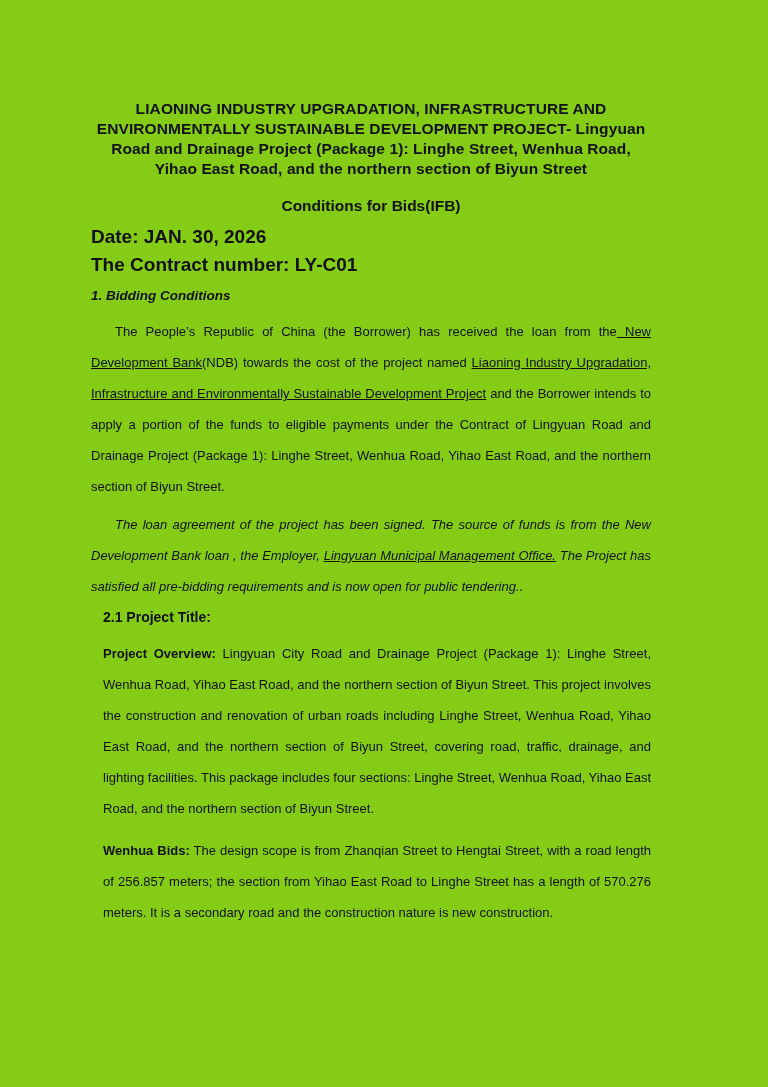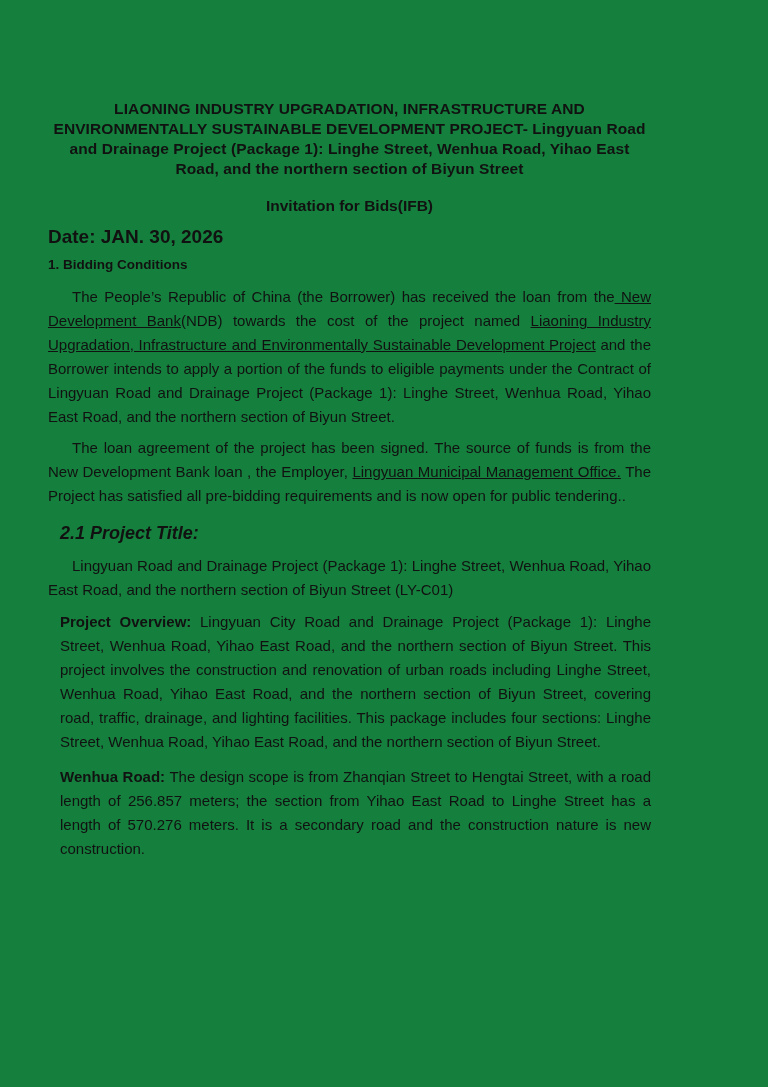--- a/index.html
+++ b/index.html
@@ -5,23 +5,23 @@
   html, body {
     margin: 0;
     padding: 0;
     background: #ffffff;
   }
   .page {
     position: relative;
     width: 768px;
     height: 1087px;
     margin: 0 auto;
-    background: #15803d;
+    background: #84cc16;
     box-sizing: border-box;
-    padding: 99px 117px 0 48px;
+    padding: 99px 117px 0 91px;
     font-family: "Liberation Sans", sans-serif;
     color: #111111;
   }
   .doc-title {
     font-size: 15.5px;
     font-weight: bold;
     text-align: center;
     line-height: 20px;
     margin: 0 0 17px 0;
     letter-spacing: 0.1px;
@@ -40,42 +40,43 @@
     margin: 0 0 10px 0;
   }
   .meta-line.contract {
     margin-bottom: 13px;
   }
   .h-level1 {
     font-size: 13.5px;
     font-weight: bold;
     line-height: 18px;
     margin: 0 0 11px 0;
+    font-style: italic;
   }
   .h-level1.second {
     margin-bottom: 14px;
   }
   .h-level2 {
-    font-size: 18px;
+    font-size: 14px;
     font-weight: bold;
     line-height: 18px;
     margin: 0 0 12px 12px;
-    font-style: italic;
   }
   .body-p {
-    font-size: 15px;
-    line-height: 24px;
+    font-size: 13px;
+    line-height: 31px;
     text-align: justify;
     margin: 0 0 7px 0;
   }
   .body-p.indent {
     text-indent: 24px;
   }
   .body-p.p2 {
-    margin-bottom: 16px;
+    margin-bottom: 6px;
+    font-style: italic;
   }
   .body-p.title-body {
     margin-bottom: 8px;
   }
   .body-p.block {
     margin-left: 12px;
     margin-bottom: 11px;
   }
   .body-p.block.linghe {
     margin-bottom: 15px;
@@ -87,35 +88,35 @@
     font-weight: bold;
   }
 </style>
 </head>
 <body>
 
 <div class="page">
 
   <h1 class="doc-title">LIAONING INDUSTRY UPGRADATION, INFRASTRUCTURE AND ENVIRONMENTALLY SUSTAINABLE DEVELOPMENT PROJECT- Lingyuan Road and Drainage Project (Package 1): Linghe Street, Wenhua Road, Yihao East Road, and the northern section of Biyun Street</h1>
 
-  <h2 class="doc-subtitle">Invitation for Bids(IFB)</h2>
+  <h2 class="doc-subtitle">Conditions for Bids(IFB)</h2>
 
   <p class="meta-line">Date: JAN. 30, 2026</p>
 
+  <p class="meta-line contract">The Contract number: LY-C01</p>
 
   <h3 class="h-level1">1. Bidding Conditions</h3>
 
   <p class="body-p indent"><span>The People’s Republic of China (the Borrower) has received the loan from the</span><span class="u"> New Development Bank</span><span>(NDB) towards the cost of the project named </span><span class="u">Liaoning Industry Upgradation, Infrastructure and Environmentally Sustainable Development Project</span><span> and the Borrower intends to apply a portion of the funds to eligible payments under the Contract of Lingyuan Road and Drainage Project (Package 1): Linghe Street, Wenhua Road, Yihao East Road, and the northern section of Biyun Street.</span></p>
 
   <p class="body-p indent p2"><span>The loan agreement of the project has been signed. The source of funds is from the New Development Bank loan , the Employer, </span><span class="u">Lingyuan Municipal Management Office.</span><span> The Project has satisfied all pre-bidding requirements and is now open for public tendering..</span></p>
 
 
   <h4 class="h-level2">2.1 Project Title:</h4>
 
-  <p class="body-p indent title-body">Lingyuan Road and Drainage Project (Package 1): Linghe Street, Wenhua Road, Yihao East Road, and the northern section of Biyun Street (LY-C01)</p>
 
 
   <p class="body-p block"><span class="lead">Project Overview:</span><span> Lingyuan City Road and Drainage Project (Package 1): Linghe Street, Wenhua Road, Yihao East Road, and the northern section of Biyun Street. This project involves the construction and renovation of urban roads including Linghe Street, Wenhua Road, Yihao East Road, and the northern section of Biyun Street, covering road, traffic, drainage, and lighting facilities. This package includes four sections: Linghe Street, Wenhua Road, Yihao East Road, and the northern section of Biyun Street.</span></p>
 
 
-  <p class="body-p block"><span class="lead">Wenhua Road:</span><span> The design scope is from Zhanqian Street to Hengtai Street, with a road length of 256.857 meters; the section from Yihao East Road to Linghe Street has a length of 570.276 meters. It is a secondary road and the construction nature is new construction.</span></p>
+  <p class="body-p block"><span class="lead">Wenhua Bids:</span><span> The design scope is from Zhanqian Street to Hengtai Street, with a road length of 256.857 meters; the section from Yihao East Road to Linghe Street has a length of 570.276 meters. It is a secondary road and the construction nature is new construction.</span></p>
 
 </div>
 
 </body></html>

